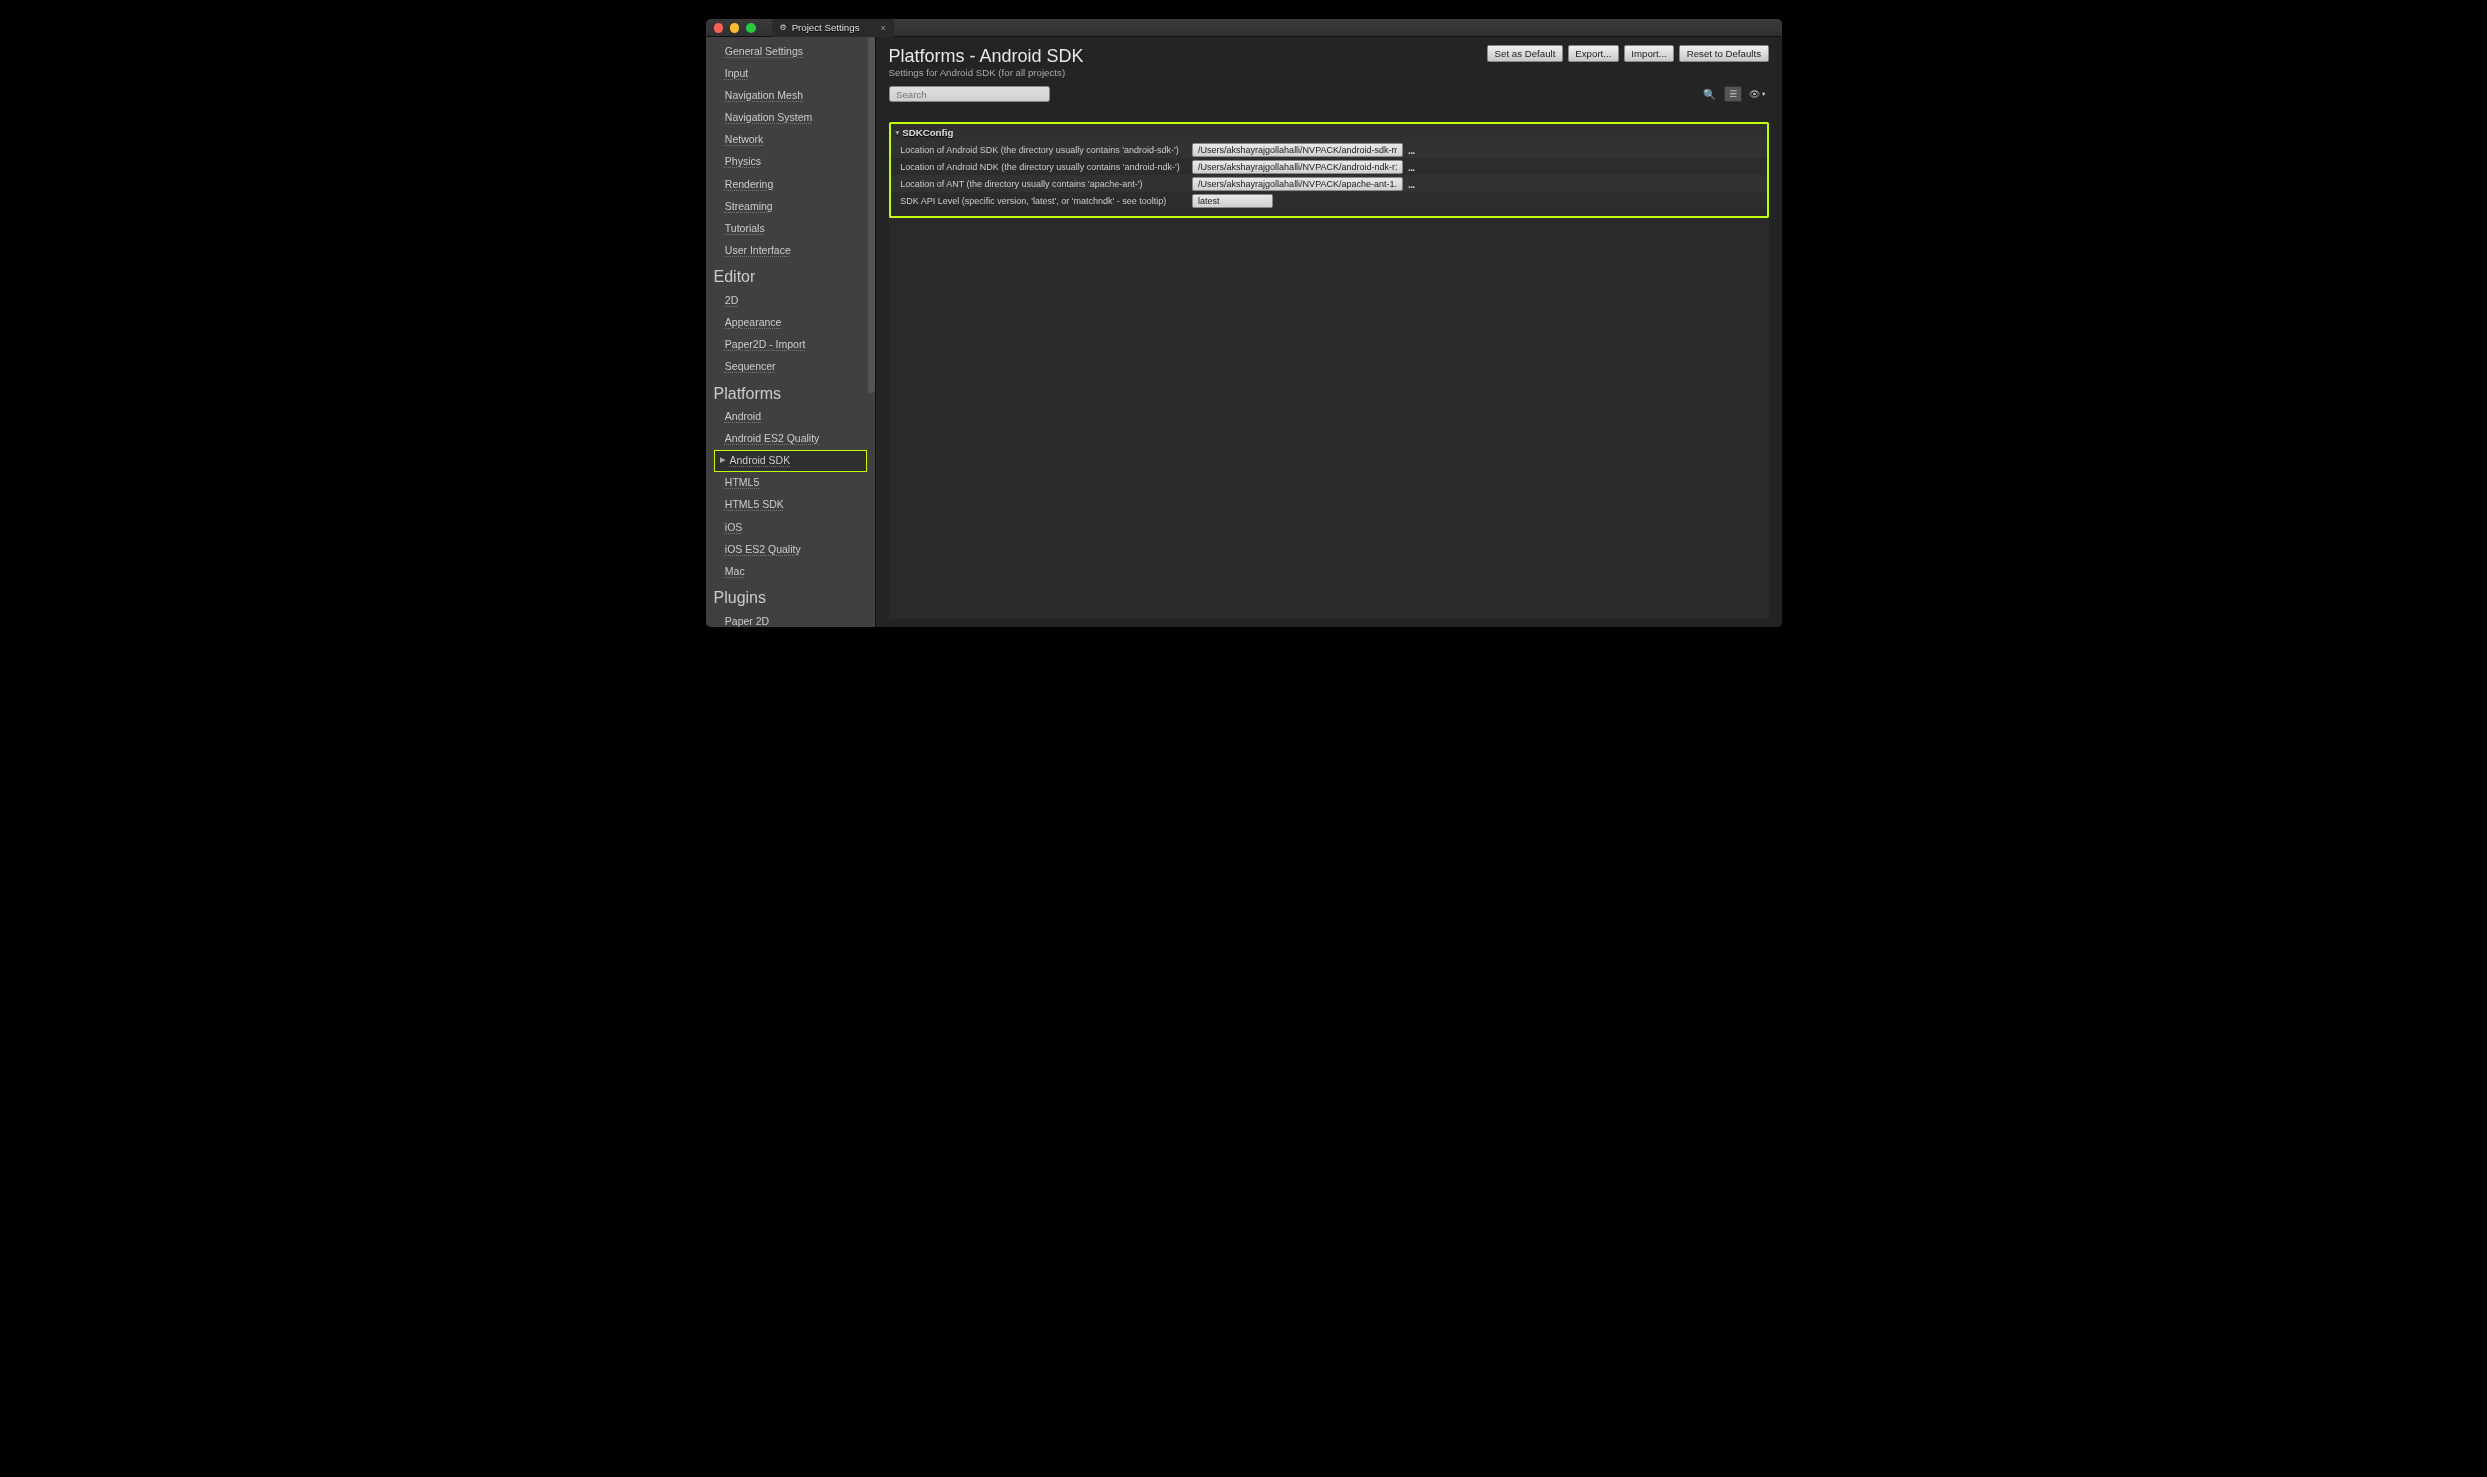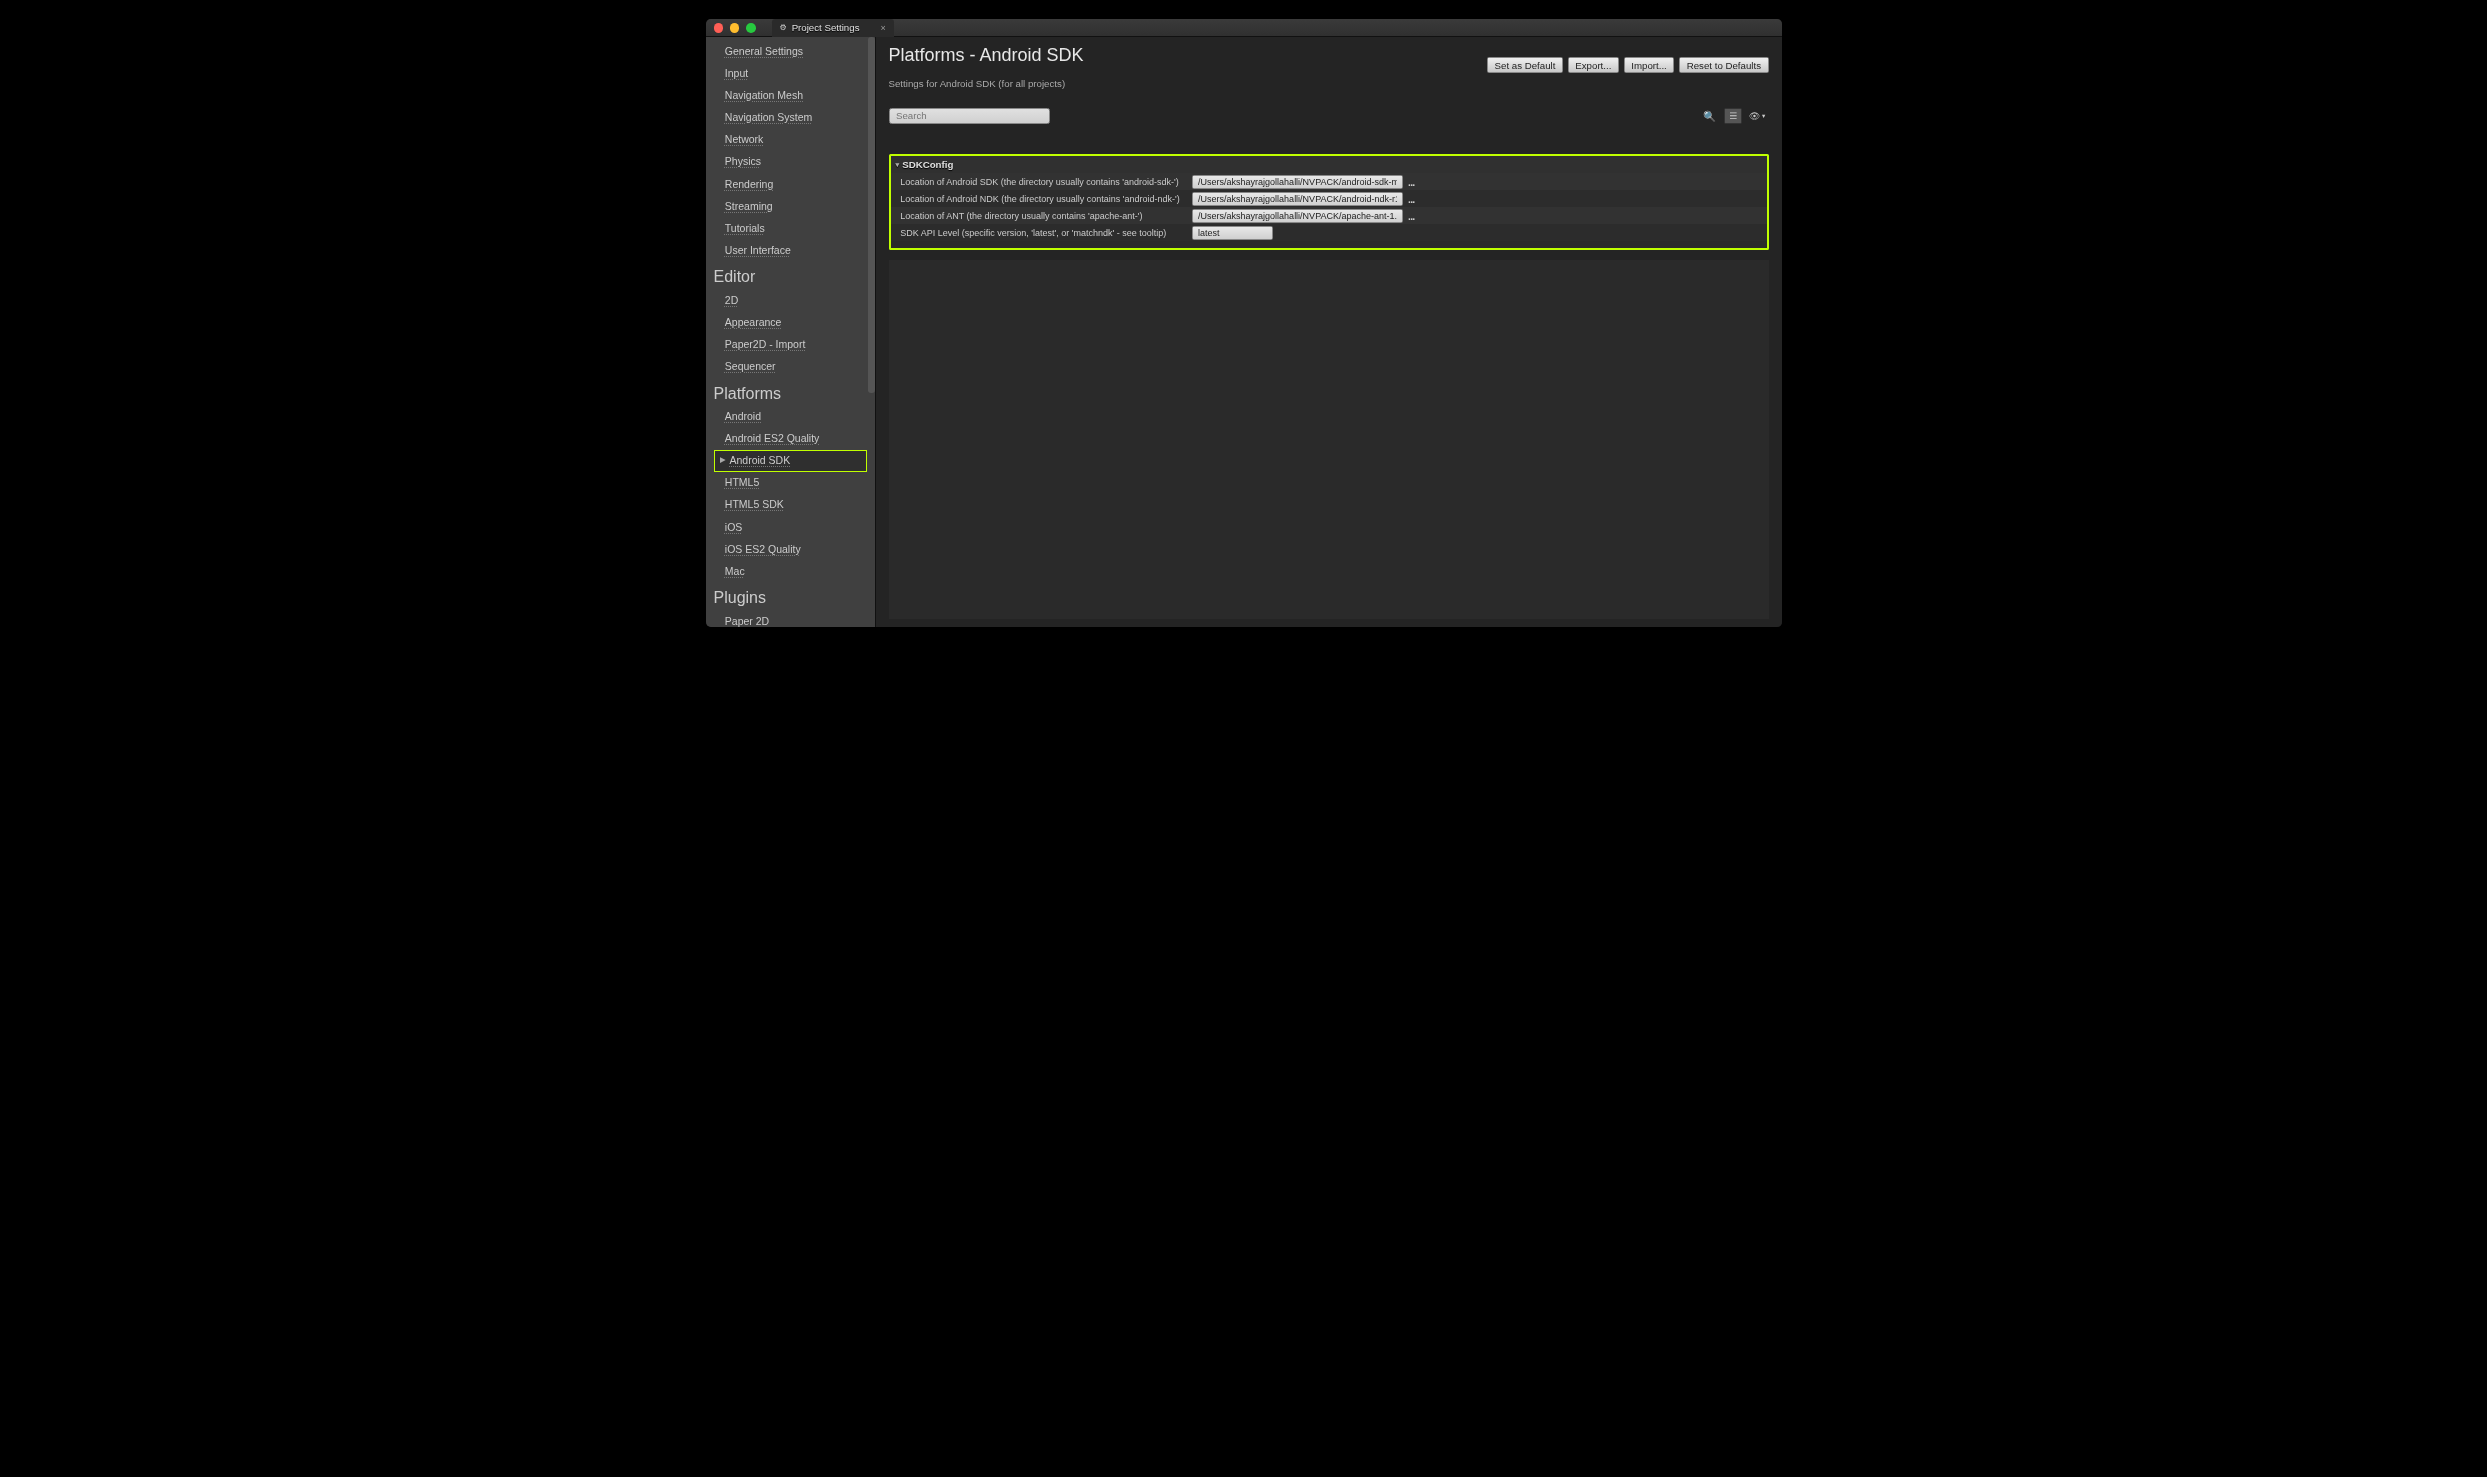--- a/index.html
+++ b/index.html
@@ -81,26 +81,25 @@
   color: #aaa;
 }
 
 .main {
   flex: 1;
   background: #242424;
   padding: 8px 13px;
   display: flex;
   flex-direction: column;
   min-width: 0;
-  gap: 10px;
 }
 .page-header { display: flex; align-items: flex-end; justify-content: space-between; margin-bottom: 8px; }
 .page-title-block { }
 .page-title { color: #e8e8e8; font-size: 18px; font-weight: 400; }
-.page-subtitle { color: #aaa; font-size: 9.7px; margin-top: 12px; }
+.page-subtitle { color: #aaa; font-size: 9.7px; margin-top: 0; }
 .header-buttons { display: flex; gap: 4.9px; margin-bottom: 16px; }
 .hbtn {
   background: linear-gradient(to bottom, #f0f0f0, #c8c8c8);
   color: #222;
   font-size: 9.7px;
   padding: 1.6px 6.5px;
   border: 0.8px solid #888;
   border-radius: 1.6px;
   cursor: pointer;
 }

